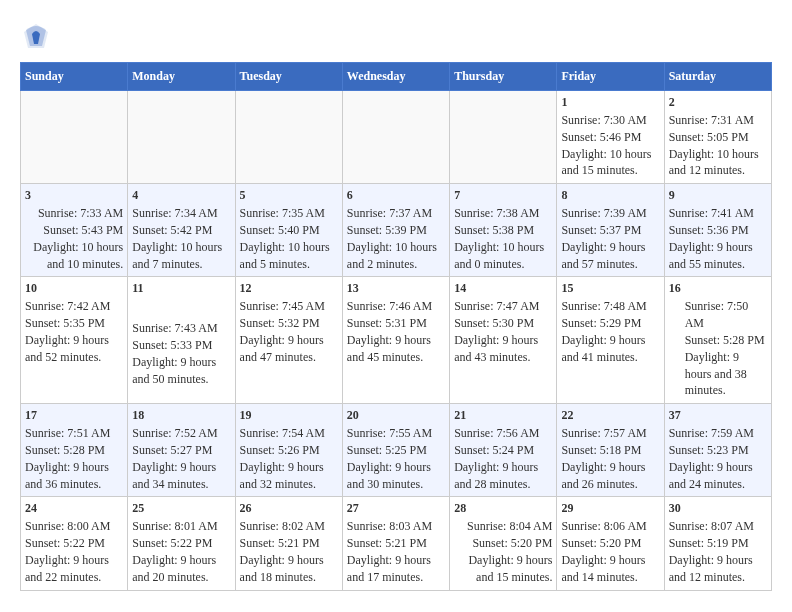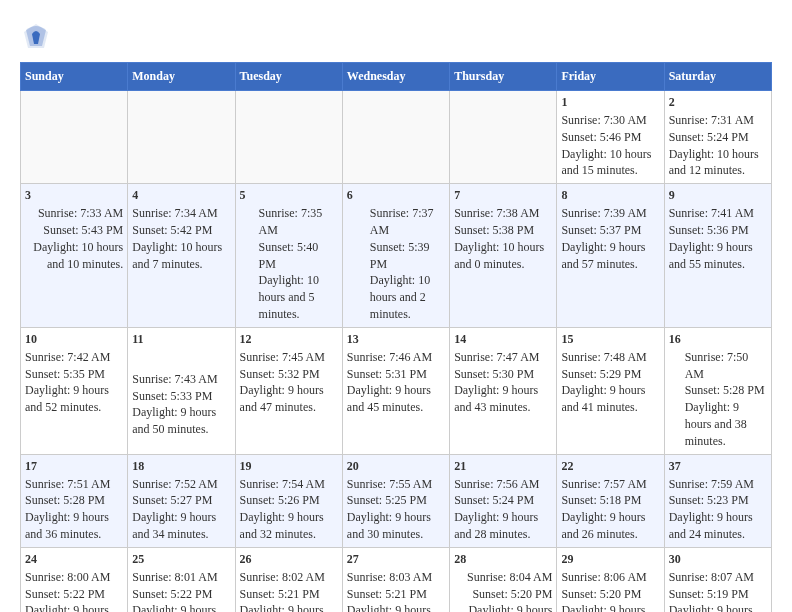--- a/index.html
+++ b/index.html
@@ -125,46 +125,46 @@
         <td class="empty-cell"></td>
         <td>
           <span class="day-num">1</span>
           <div class="day-info" style="white-space: pre-line;">Sunrise: 7:30 AM
 Sunset: 5:46 PM
 Daylight: 10 hours and 15 minutes.</div>
         </td>
         <td>
           <span class="day-num">2</span>
           <div class="day-info" style="white-space: pre-line;">Sunrise: 7:31 AM
-Sunset: 5:24 PM
+Sunset: 5:05 PM
 Daylight: 10 hours and 12 minutes.</div>
         </td>
       </tr>
       <tr class="even-row">
         <td>
           <span class="day-num">3</span>
           <div class="day-info" style="white-space: pre-line; text-align: right;">Sunrise: 7:33 AM
 Sunset: 5:43 PM
 Daylight: 10 hours and 10 minutes.</div>
         </td>
         <td>
           <span class="day-num">4</span>
           <div class="day-info" style="white-space: pre-line;">Sunrise: 7:34 AM
 Sunset: 5:42 PM
 Daylight: 10 hours and 7 minutes.</div>
         </td>
         <td>
           <span class="day-num">5</span>
-          <div class="day-info" style="white-space: pre-line; margin-left: 19px;">Sunrise: 7:35 AM
+          <div class="day-info" style="white-space: pre-line;">Sunrise: 7:35 AM
 Sunset: 5:40 PM
 Daylight: 10 hours and 5 minutes.</div>
         </td>
         <td>
           <span class="day-num">6</span>
-          <div class="day-info" style="white-space: pre-line; margin-left: 23px;">Sunrise: 7:37 AM
+          <div class="day-info" style="white-space: pre-line;">Sunrise: 7:37 AM
 Sunset: 5:39 PM
 Daylight: 10 hours and 2 minutes.</div>
         </td>
         <td>
           <span class="day-num">7</span>
           <div class="day-info" style="white-space: pre-line;">Sunrise: 7:38 AM
 Sunset: 5:38 PM
 Daylight: 10 hours and 0 minutes.</div>
         </td>
         <td>

